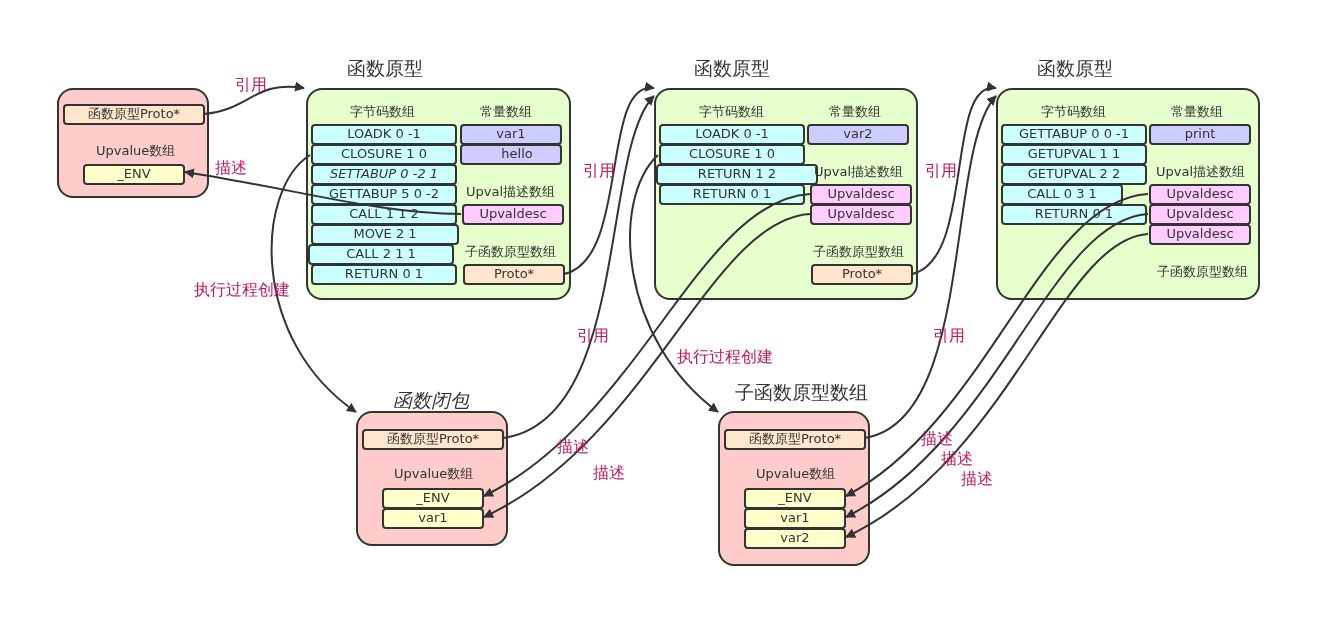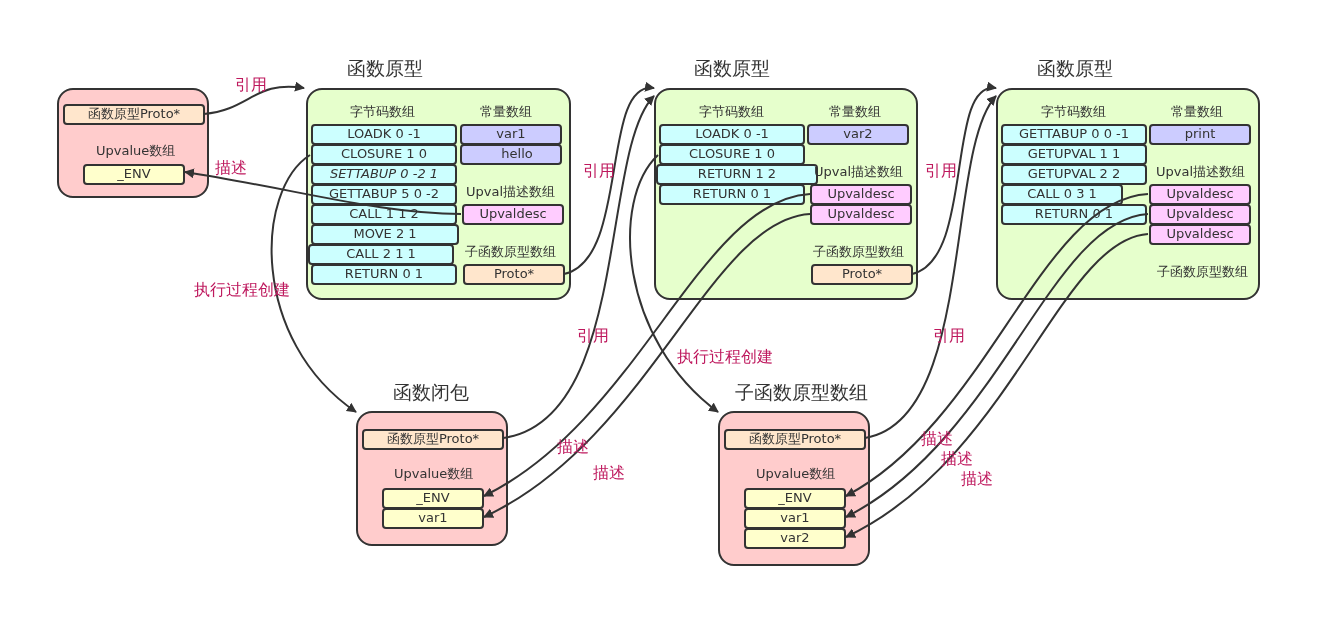--- a/index.html
+++ b/index.html
@@ -76,21 +76,21 @@
   <div class="cell code" style="left:3px;top:94px;width:122px;height:21px;">CALL 0 3 1</div>
   <div class="cell code" style="left:3px;top:114px;width:146px;height:21px;">RETURN 0 1</div>
   <div class="cell const" style="left:151px;top:34px;width:102px;height:21px;">print</div>
   <div class="lbl" style="left:158px;top:73px;">Upval描述数组</div>
   <div class="cell desc" style="left:151px;top:94px;width:102px;height:21px;">Upvaldesc</div>
   <div class="cell desc" style="left:151px;top:114px;width:102px;height:21px;">Upvaldesc</div>
   <div class="cell desc" style="left:151px;top:134px;width:102px;height:21px;">Upvaldesc</div>
   <div class="lbl" style="left:159px;top:173px;">子函数原型数组</div>
 </div>
 
-<div class="title" style="left:393px;top:380px;">函数闭包</div>
+<div class="title" style="left:393px;top:388px;font-style:italic;">函数闭包</div>
 <div class="panel closure" style="left:356px;top:411px;width:152px;height:135px;">
   <div class="cell protoptr" style="left:4px;top:16px;width:142px;height:21px;">函数原型Proto*</div>
   <div class="lbl" style="left:36px;top:52px;">Upvalue数组</div>
   <div class="cell upval" style="left:24px;top:75px;width:102px;height:21px;">_ENV</div>
   <div class="cell upval" style="left:24px;top:95px;width:102px;height:21px;">var1</div>
 </div>
 
 <div class="title" style="left:735px;top:380px;">子函数原型数组</div>
 <div class="panel closure" style="left:718px;top:411px;width:152px;height:155px;">
   <div class="cell protoptr" style="left:4px;top:16px;width:142px;height:21px;">函数原型Proto*</div>

